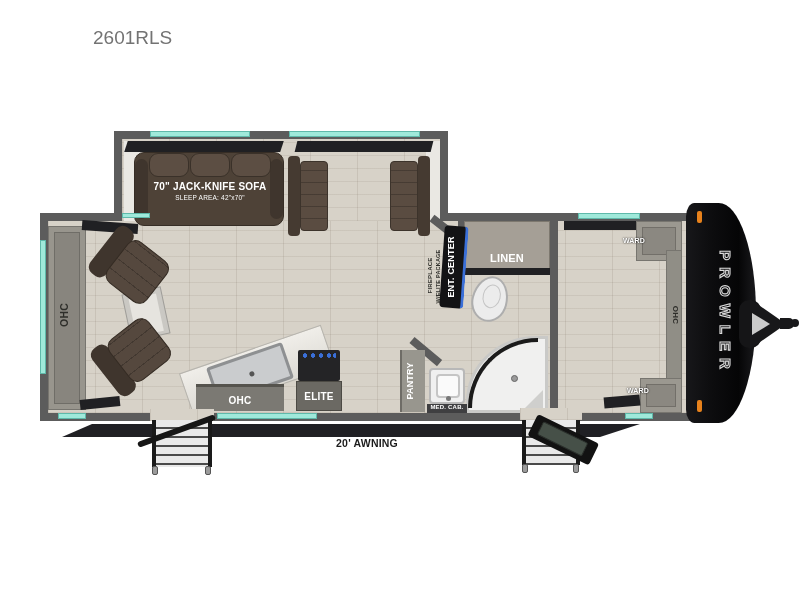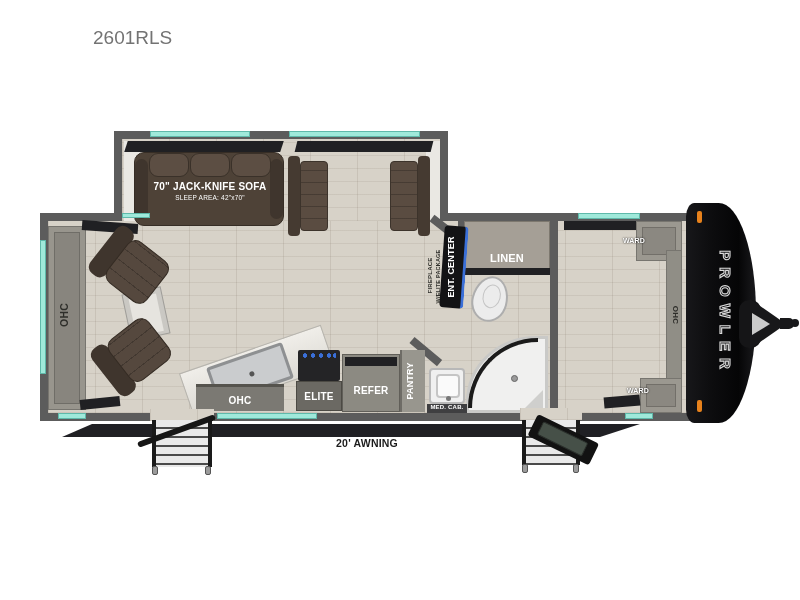--- a/index.html
+++ b/index.html
@@ -99,24 +99,20 @@
     <div style="left:4px;top:3px;width:34px;height:5px;background:
         radial-gradient(circle 2px at 3px 2.5px, var(--accent_blue,#3a6fd8) 2px, transparent 2.5px),
         radial-gradient(circle 2px at 11px 2.5px, var(--accent_blue,#3a6fd8) 2px, transparent 2.5px),
         radial-gradient(circle 2px at 19px 2.5px, var(--accent_blue,#3a6fd8) 2px, transparent 2.5px),
         radial-gradient(circle 2px at 27px 2.5px, var(--accent_blue,#3a6fd8) 2px, transparent 2.5px),
         radial-gradient(circle 2px at 33px 2.5px, var(--accent_blue,#3a6fd8) 2px, transparent 2.5px);"></div>
   </div>
   <div style="left:296px;top:381px;width:46px;height:30px;background:#6b6963;border:1px solid #4c4a44;z-index:4;">
     <div class="lbl" style="left:0;top:9px;width:44px;height:12px;font-size:10px;">ELITE</div>
   </div>
-  <div style="left:342px;top:354px;width:58px;height:58px;background:#8c8a82;border:1px solid #615f59;z-index:4;">
-    <div class="darkbar" style="left:2px;top:2px;width:52px;height:9px;"></div>
-    <div class="lbl" style="left:0;top:30px;width:56px;height:12px;font-size:10px;">REFER</div>
-  </div>
   <div style="left:400px;top:350px;width:25px;height:62px;background:#98968e;border-left:2px solid #6e6c66;z-index:4;"></div>
   <div class="lbl" style="left:384px;top:375px;width:56px;height:12px;font-size:9px;transform:rotate(-90deg);z-index:5;">PANTRY</div>
   <div style="left:412px;top:336px;width:36px;height:8px;background:var(--wall,#5c5c5c);transform:rotate(40deg);transform-origin:left center;z-index:3;"></div>
 
   <div style="left:432px;top:214px;width:26px;height:8px;background:var(--wall,#5c5c5c);transform:rotate(38deg);transform-origin:left center;z-index:3;"></div>
   <div style="left:442px;top:226px;width:24px;height:82px;background:#131315;border-radius:4px;
               border-right:3px solid var(--accent_blue,#3a6fd8);transform:rotate(4deg);z-index:4;"></div>
   <div class="lbl" style="left:415px;top:261px;width:76px;height:12px;font-size:9px;transform:rotate(-90deg);z-index:5;">ENT. CENTER</div>
   <div class="lbl dk" style="left:391px;top:271px;width:80px;height:9px;font-size:6px;transform:rotate(-90deg);z-index:5;font-weight:700;">FIREPLACE</div>
   <div class="lbl dk" style="left:399px;top:272px;width:80px;height:9px;font-size:5.5px;transform:rotate(-90deg);z-index:5;font-weight:700;">W/ELITE PACKAGE</div>

